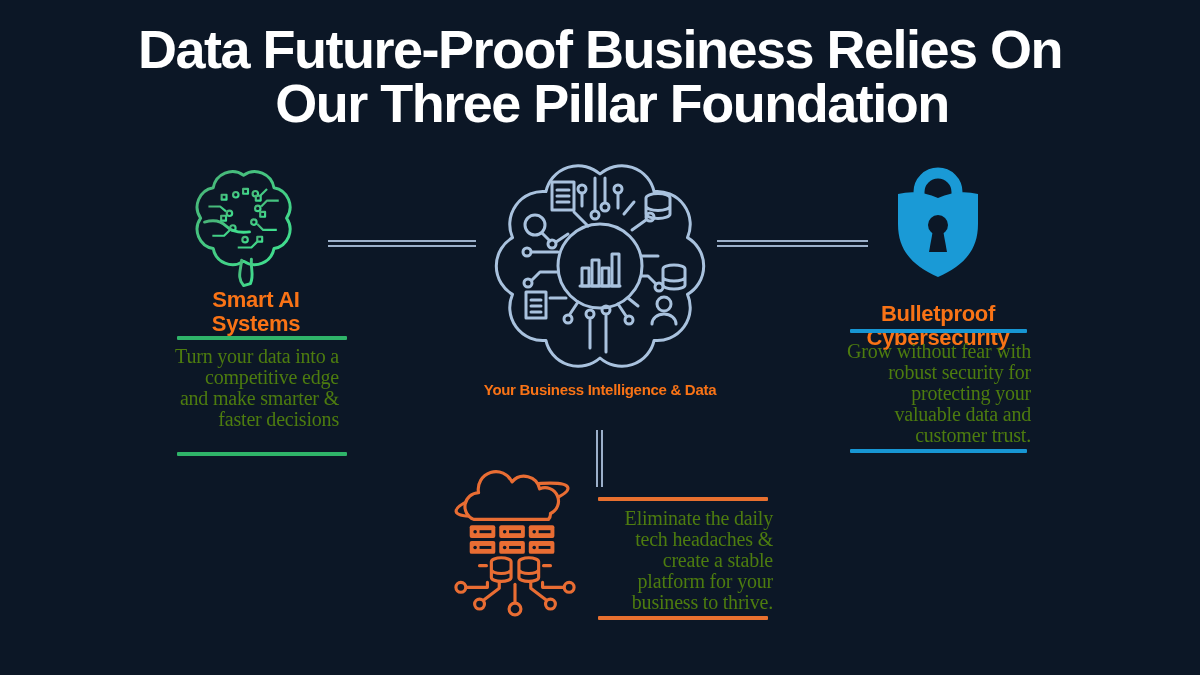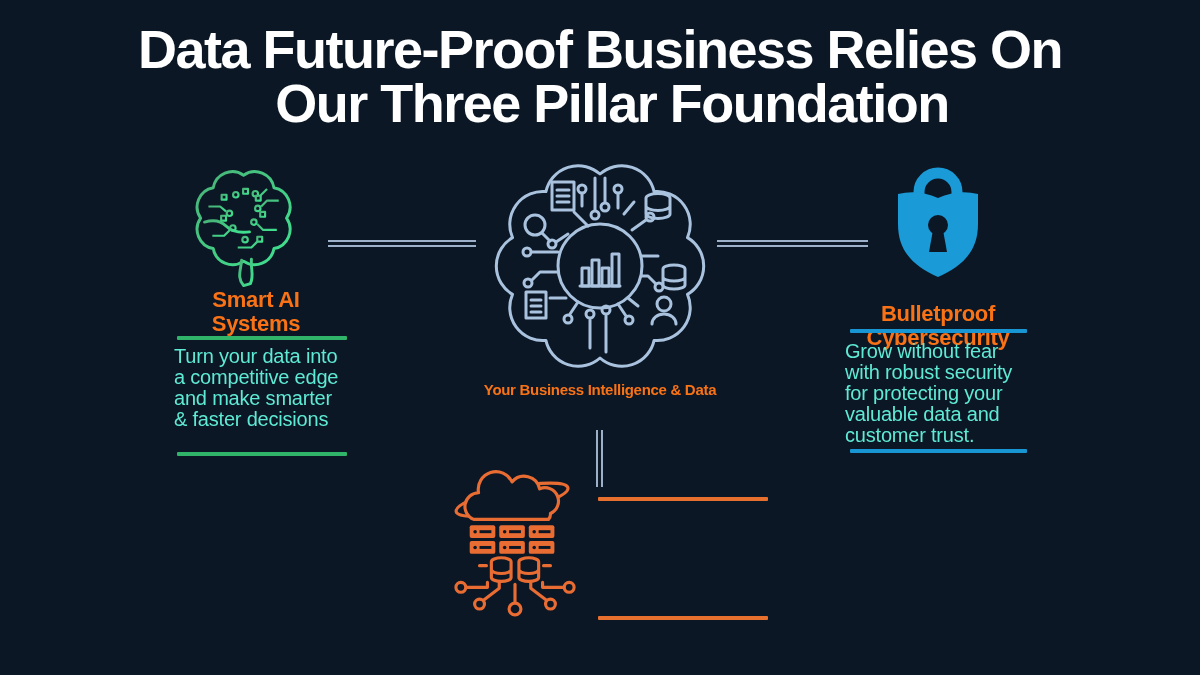--- a/index.html
+++ b/index.html
@@ -25,25 +25,26 @@
   }
   .pillar-heading{
     text-align:center;
     color:#f97316;
     font-weight:bold;
     font-size:22px;
     line-height:1.07;
     letter-spacing:-0.3px;
   }
   .pillar-body{
-    text-align:left;
-    color:#5eead4;
+    text-align:right;
+    color:#4d7c0f;
     font-size:20px;
     line-height:1.05;
     letter-spacing:-0.2px;
+    font-family:Liberation Serif, serif;
   }
   .divider{height:4px;border-radius:1px;}
   .connector-h{
     height:3px;
     border-top:2px solid #9cb0ca;
     border-bottom:2px solid #9cb0ca;
   }
   .connector-v{
     width:3px;
     border-left:2px solid #9cb0ca;
@@ -230,15 +231,16 @@
         <circle cx="25.5" cy="82.5" r="1.8"></circle>
           <rect x="30" y="81" width="12" height="3"></rect>
         <circle cx="55.5" cy="82.5" r="1.8"></circle>
           <rect x="60" y="81" width="12" height="3"></rect>
         <circle cx="85.5" cy="82.5" r="1.8"></circle>
           <rect x="90" y="81" width="12" height="3"></rect>
       </g>
     </svg>
   </div>
   <div class="abs divider" style="left: 598px; top: 497px; width: 170px; background-color: rgb(232, 112, 47);"></div>
+  <div class="abs pillar-body" style="left:595px;top:508px;width:178px;">Eliminate the daily tech headaches &amp; create a stable platform for your business to thrive.</div>
   <div class="abs divider" style="left: 598px; top: 616px; width: 170px; background-color: rgb(232, 112, 47);"></div>
 
 </div>
 
 </body></html>

